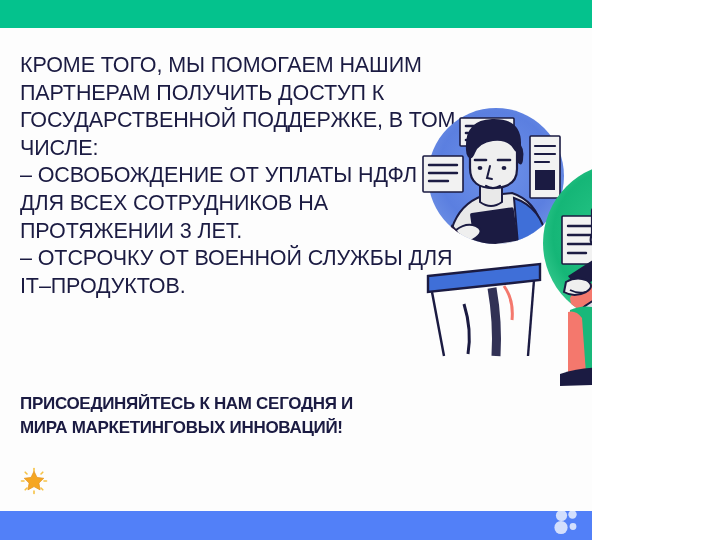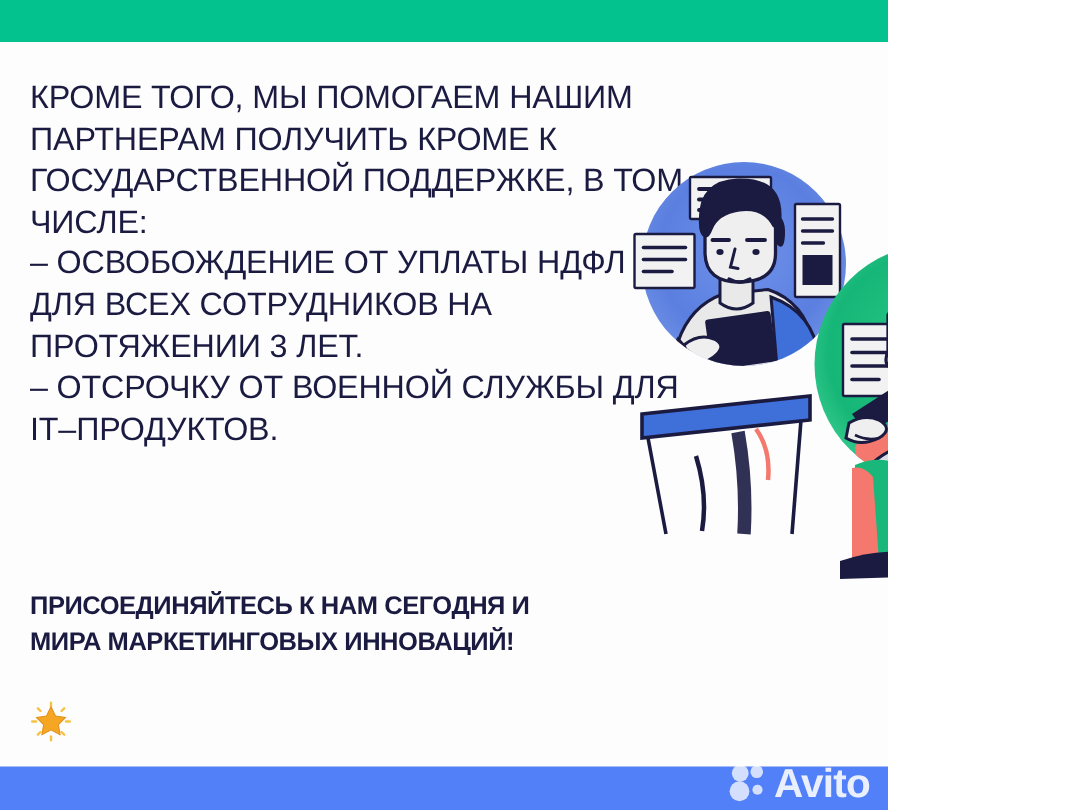--- a/index.html
+++ b/index.html
@@ -105,21 +105,21 @@
 </style>
 </head>
 <body>
 
 <div id="canvas">
 
   <div id="top-bar"></div>
 
   <div id="copy-block">
     <div class="body-line">КРОМЕ ТОГО, МЫ ПОМОГАЕМ НАШИМ</div>
-    <div class="body-line">ПАРТНЕРАМ ПОЛУЧИТЬ КРОМЕ К</div>
+    <div class="body-line">ПАРТНЕРАМ ПОЛУЧИТЬ ДОСТУП К</div>
     <div class="body-line">ГОСУДАРСТВЕННОЙ ПОДДЕРЖКЕ, В ТОМ</div>
     <div class="body-line">ЧИСЛЕ:</div>
     <div class="body-line">– ОСВОБОЖДЕНИЕ ОТ УПЛАТЫ НДФЛ</div>
     <div class="body-line">ДЛЯ ВСЕХ СОТРУДНИКОВ НА</div>
     <div class="body-line">ПРОТЯЖЕНИИ 3 ЛЕТ.</div>
     <div class="body-line">– ОТСРОЧКУ ОТ ВОЕННОЙ СЛУЖБЫ ДЛЯ</div>
     <div class="body-line">IT–ПРОДУКТОВ.</div>
   </div>
 
   <div id="cta-block">
@@ -300,16 +300,15 @@
 
   <div id="bottom-bar"></div>
 
   <div id="avito-watermark">
     <svg class="avito-dots" width="26" height="26" viewBox="0 0 26 26">
       <circle cx="7.5" cy="6.5" r="5.6" fill="#ffffff" opacity=".85"></circle>
       <circle cx="18.5" cy="5.5" r="4.2" fill="#ffffff" opacity=".85"></circle>
       <circle cx="7" cy="18.5" r="6.6" fill="#ffffff" opacity=".85"></circle>
       <circle cx="19" cy="17.5" r="3.4" fill="#ffffff" opacity=".85"></circle>
     </svg>
-    <span class="wm-text">Avito</span>
   </div>
 
 </div>
 
 </body></html>

